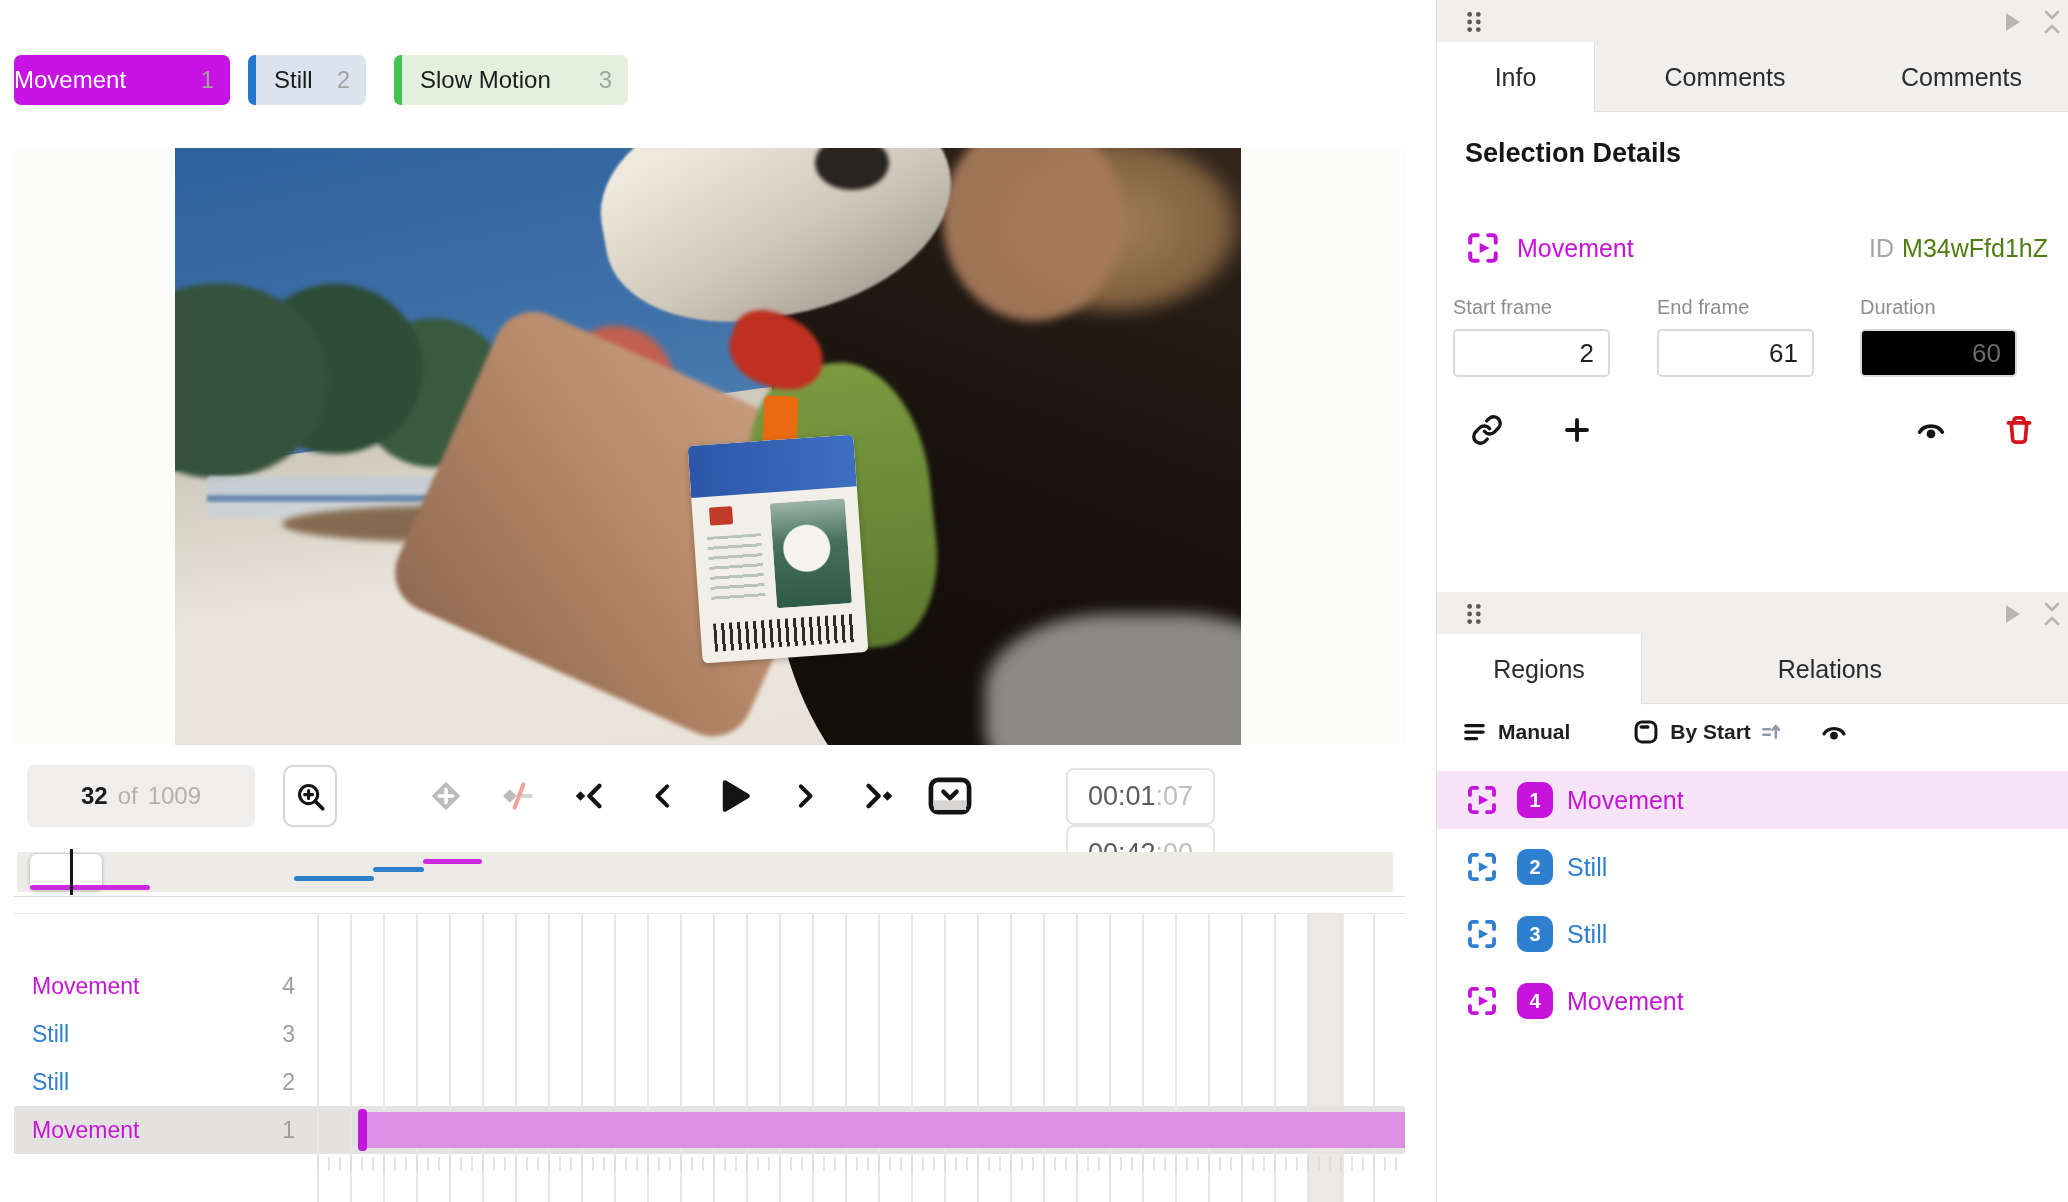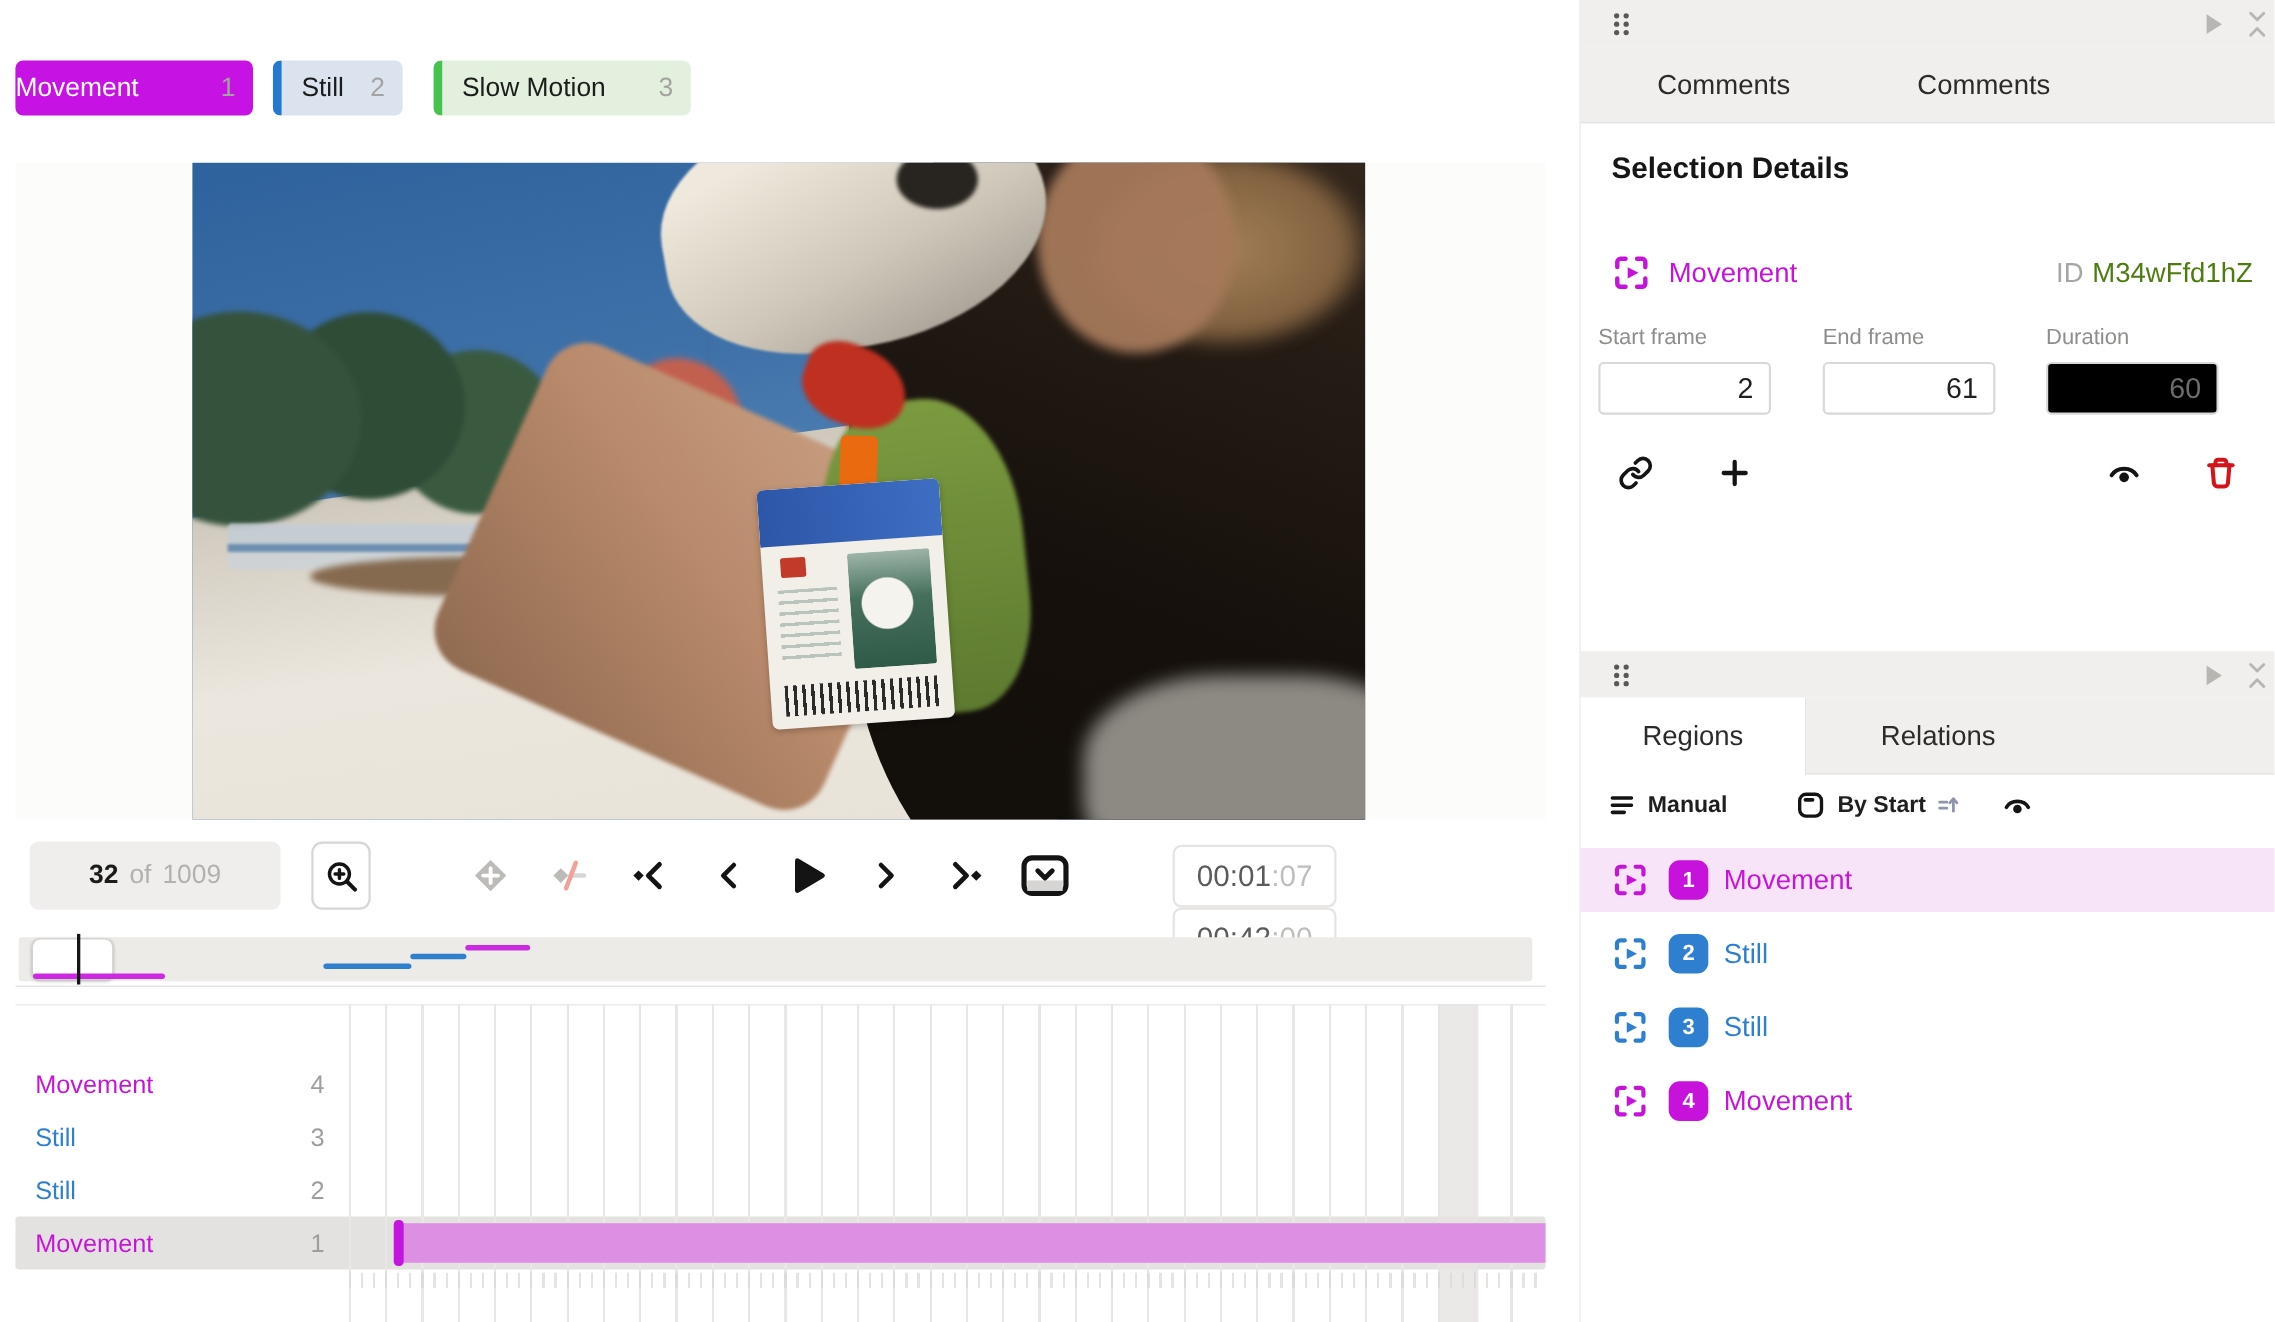--- a/index.html
+++ b/index.html
@@ -352,20 +352,21 @@
         <span>
           <svg width="24" height="28" viewBox="0 0 24 28" fill="none" stroke="#b8b6b3" stroke-width="2.6" stroke-linecap="round" stroke-linejoin="round">
             <path d="M6 4l6 6 6-6"></path>
               <path d="M6 24l6-6 6 6"></path>
           </svg>
         </span>
       </span>
     </div>
 
     <div class="tabstrip" style="top:42px;">
+      <div class="tab active" style="width:158px;">Info</div>
       <div class="tab" style="width:260px;">Comments</div>
       <div class="tab" style="width:213px;">Comments</div>
     </div>
 
     <div class="heading" style="top:138px;">Selection Details</div>
 
     <div class="sel-row" style="top:226px; height:44px;">
       <span style="color:#c712dc;">
         <svg width="36" height="36" viewBox="0 0 24 24" fill="none" stroke="currentColor" stroke-width="2.7" stroke-linecap="round">
           <path d="M3.5 8.5V5.5a2 2 0 0 1 2-2h3"></path>
@@ -450,21 +451,21 @@
           <svg width="24" height="28" viewBox="0 0 24 28" fill="none" stroke="#b8b6b3" stroke-width="2.6" stroke-linecap="round" stroke-linejoin="round">
             <path d="M6 4l6 6 6-6"></path>
               <path d="M6 24l6-6 6 6"></path>
           </svg>
         </span>
       </span>
     </div>
 
     <div class="tabstrip" style="top:634px;">
       <div class="tab active" style="width:205px;">Regions</div>
-      <div class="tab" style="width:240px;">Relations</div>
+      <div class="tab" style="width:240px;text-align:right;">Relations</div>
     </div>
 
     <div class="filter-row" style="top:706px; height:52px;">
       <div class="f-item" style="margin-left:25px;">
         <span>
           <svg width="26" height="26" viewBox="0 0 24 24" fill="none" stroke="#141414" stroke-width="3" stroke-linecap="round">
             <path d="M3.5 6h16M3.5 12h16M3.5 18h10"></path>
           </svg>
         </span>
         <span class="f-text">Manual</span>

